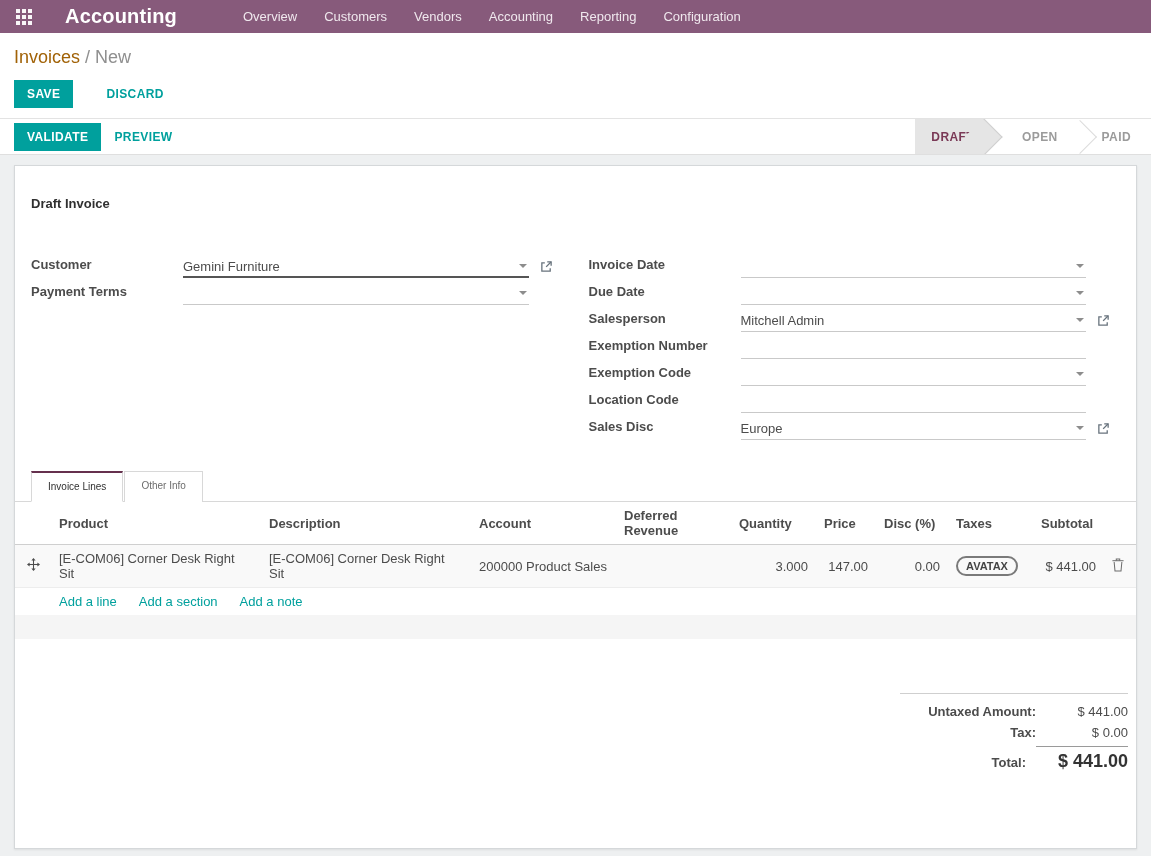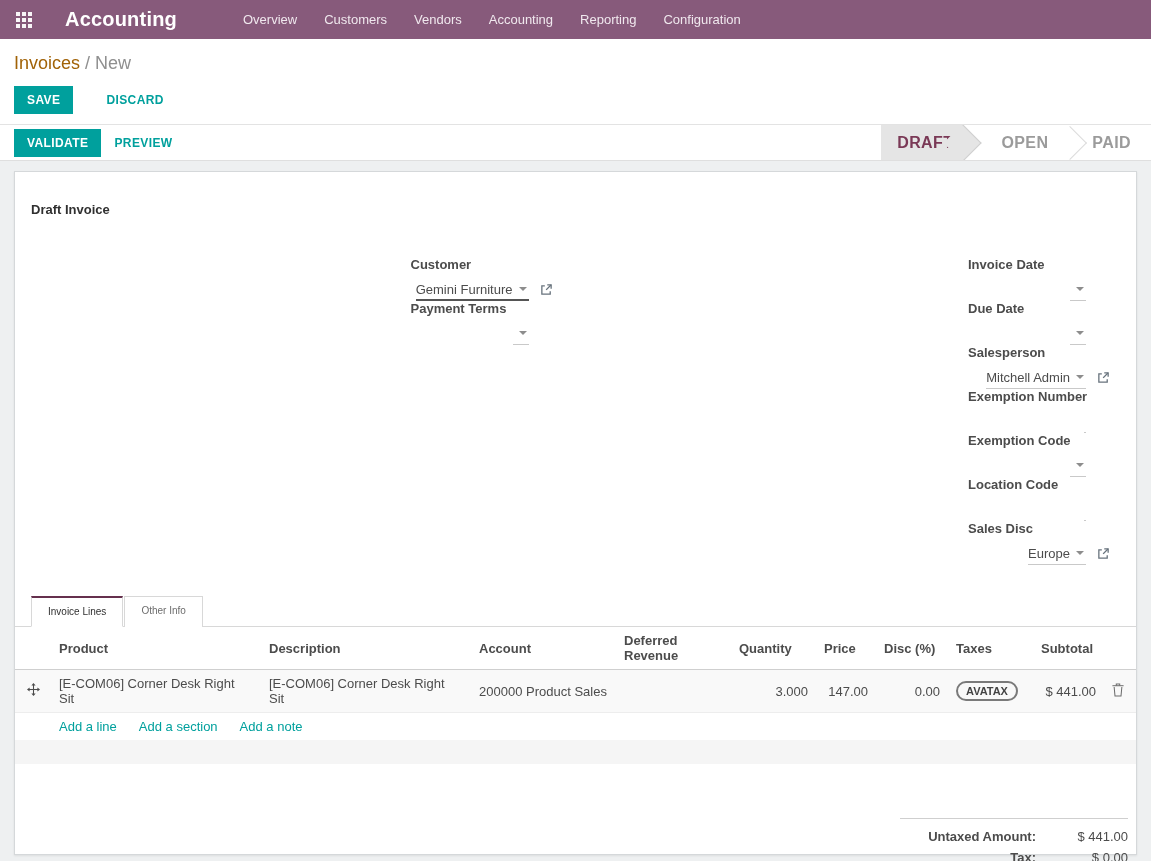--- a/index.html
+++ b/index.html
@@ -1,54 +1,54 @@
 <!DOCTYPE html>
 <html><head>
 <meta charset="utf-8">
 <style>
   * { margin:0; padding:0; box-sizing:border-box; }
   html,body { width:1151px; height:861px; overflow:hidden; }
   body { font-family:"Liberation Sans", sans-serif; font-size:13px; color:#4c4c4c; background:#fff; }
 
   
-  .navbar { height:39px; background:#875A7B; display:flex; align-items:center; padding:0 16px; }
+  .navbar { height:33px; background:#875A7B; display:flex; align-items:center; padding:0 16px; }
   .apps-icon { width:16px; height:16px; display:grid; grid-template-columns:repeat(3,4px); grid-template-rows:repeat(3,4px); gap:2px; cursor:pointer; margin-right:33px; }
   .apps-icon span { background:#fff; opacity:.95; }
   .nav-title { color:#fff; font-size:20px; font-weight:bold; margin-right:66px; letter-spacing:.2px; }
   .nav-menu { display:flex; align-items:center; gap:27px; }
   .nav-menu .nav-item { color:#f0e8ee; font-size:13px; cursor:pointer; }
 
   
   .control-panel { background:#fff; padding:14px 14px 10px 14px; }
   .breadcrumb { font-size:18px; margin-bottom:12px; }
   .breadcrumb .bc-parent { color:#a16207; cursor:pointer; }
   .breadcrumb .bc-sep, .breadcrumb .bc-current { color:#8f8f8f; }
   .btn-row { display:flex; align-items:center; gap:20px; }
   .btn { font-size:12px; font-weight:bold; letter-spacing:.4px; border:none; cursor:pointer; padding:7px 13px; border-radius:0; }
   .btn-primary { background:#00A09D; color:#fff; }
   .btn-link { background:transparent; color:#00A09D; }
 
   
   .statusbar-row { height:37px; background:#fff; border-top:1px solid #e3e3e3; border-bottom:1px solid #dfdfdf; display:flex; align-items:center; padding-left:14px; }
   .statusbar { margin-left:auto; display:flex; align-items:stretch; height:100%; overflow:hidden; padding-right:4px; }
-  .stage { display:flex; align-items:center; padding:0 16px; font-size:16px; font-weight:bold; letter-spacing:.4px; color:#9b9b9b; position:relative; cursor:pointer; }
+  .stage { display:flex; align-items:center; padding:0 16px; font-size:12px; font-weight:bold; letter-spacing:.4px; color:#9b9b9b; position:relative; cursor:pointer; }
   .stage.active { background:#e5e5e5; color:#7a3956; padding-right:10px; margin-right:22px; }
   .stage.active::after { content:""; position:absolute; right:-13px; top:50%; width:26px; height:26px;
       transform:translateY(-50%) rotate(45deg); background:#e5e5e5; border-top:1px solid #cfcfcf; border-right:1px solid #cfcfcf; }
   .stage-sep { width:24px; height:24px; align-self:center; border-top:1px solid #dcdcdc; border-right:1px solid #dcdcdc; transform:rotate(45deg); margin:0 -6px; }
 
   
   .content { height:701px; background:#eef0f1; padding:10px 14px 0 14px; }
   .sheet { background:#fff; border:1px solid #d5d8da; box-shadow:0 1px 2px rgba(0,0,0,.08); height:684px; position:relative; }
   .sheet-top { padding:30px 16px 0 16px; }
   .sheet-title { font-size:13px; font-weight:bold; color:#303030; margin-bottom:40px; }
 
   .form-grid { display:grid; grid-template-columns:1fr 1fr; column-gap:26px; align-items:start; }
   .col { display:flex; flex-direction:column; }
-  .field { display:flex; align-items:flex-end; min-height:27px;flex-direction:column; }
+  .field { display:flex; align-items:flex-end; min-height:27px; }
   .f-label { width:152px; flex:none; font-weight:bold; color:#4c4c4c; padding-bottom:6px; line-height:15px; }
   .input-wrap { flex:1; display:flex; align-items:flex-end; }
   .control { flex:1; border-bottom:1px solid #c9c9c9; padding:3px 2px 3px 0; min-height:23px; display:flex; align-items:center; position:relative; cursor:text; }
   .control.focused { border-bottom:2px solid #555; padding-bottom:2px; }
   .control .value { flex:1; color:#4c4c4c; }
   .caret { width:0; height:0; border-left:4px solid transparent; border-right:4px solid transparent; border-top:4px solid #8d8d8d; margin-left:6px; flex:none; }
   .icon-slot { width:34px; flex:none; display:flex; align-items:center; justify-content:flex-start; padding:0 0 5px 11px; }
   .checkbox { width:14px; height:14px; background:#00A09D; border-radius:2px; position:relative; cursor:pointer; margin-bottom:6px; }
   .checkbox::after { content:""; position:absolute; left:4.5px; top:1.5px; width:4px; height:8px; border:solid #fff; border-width:0 2px 2px 0; transform:rotate(45deg); }
   .field.cb-field { min-height:46px; align-items:flex-start; }

